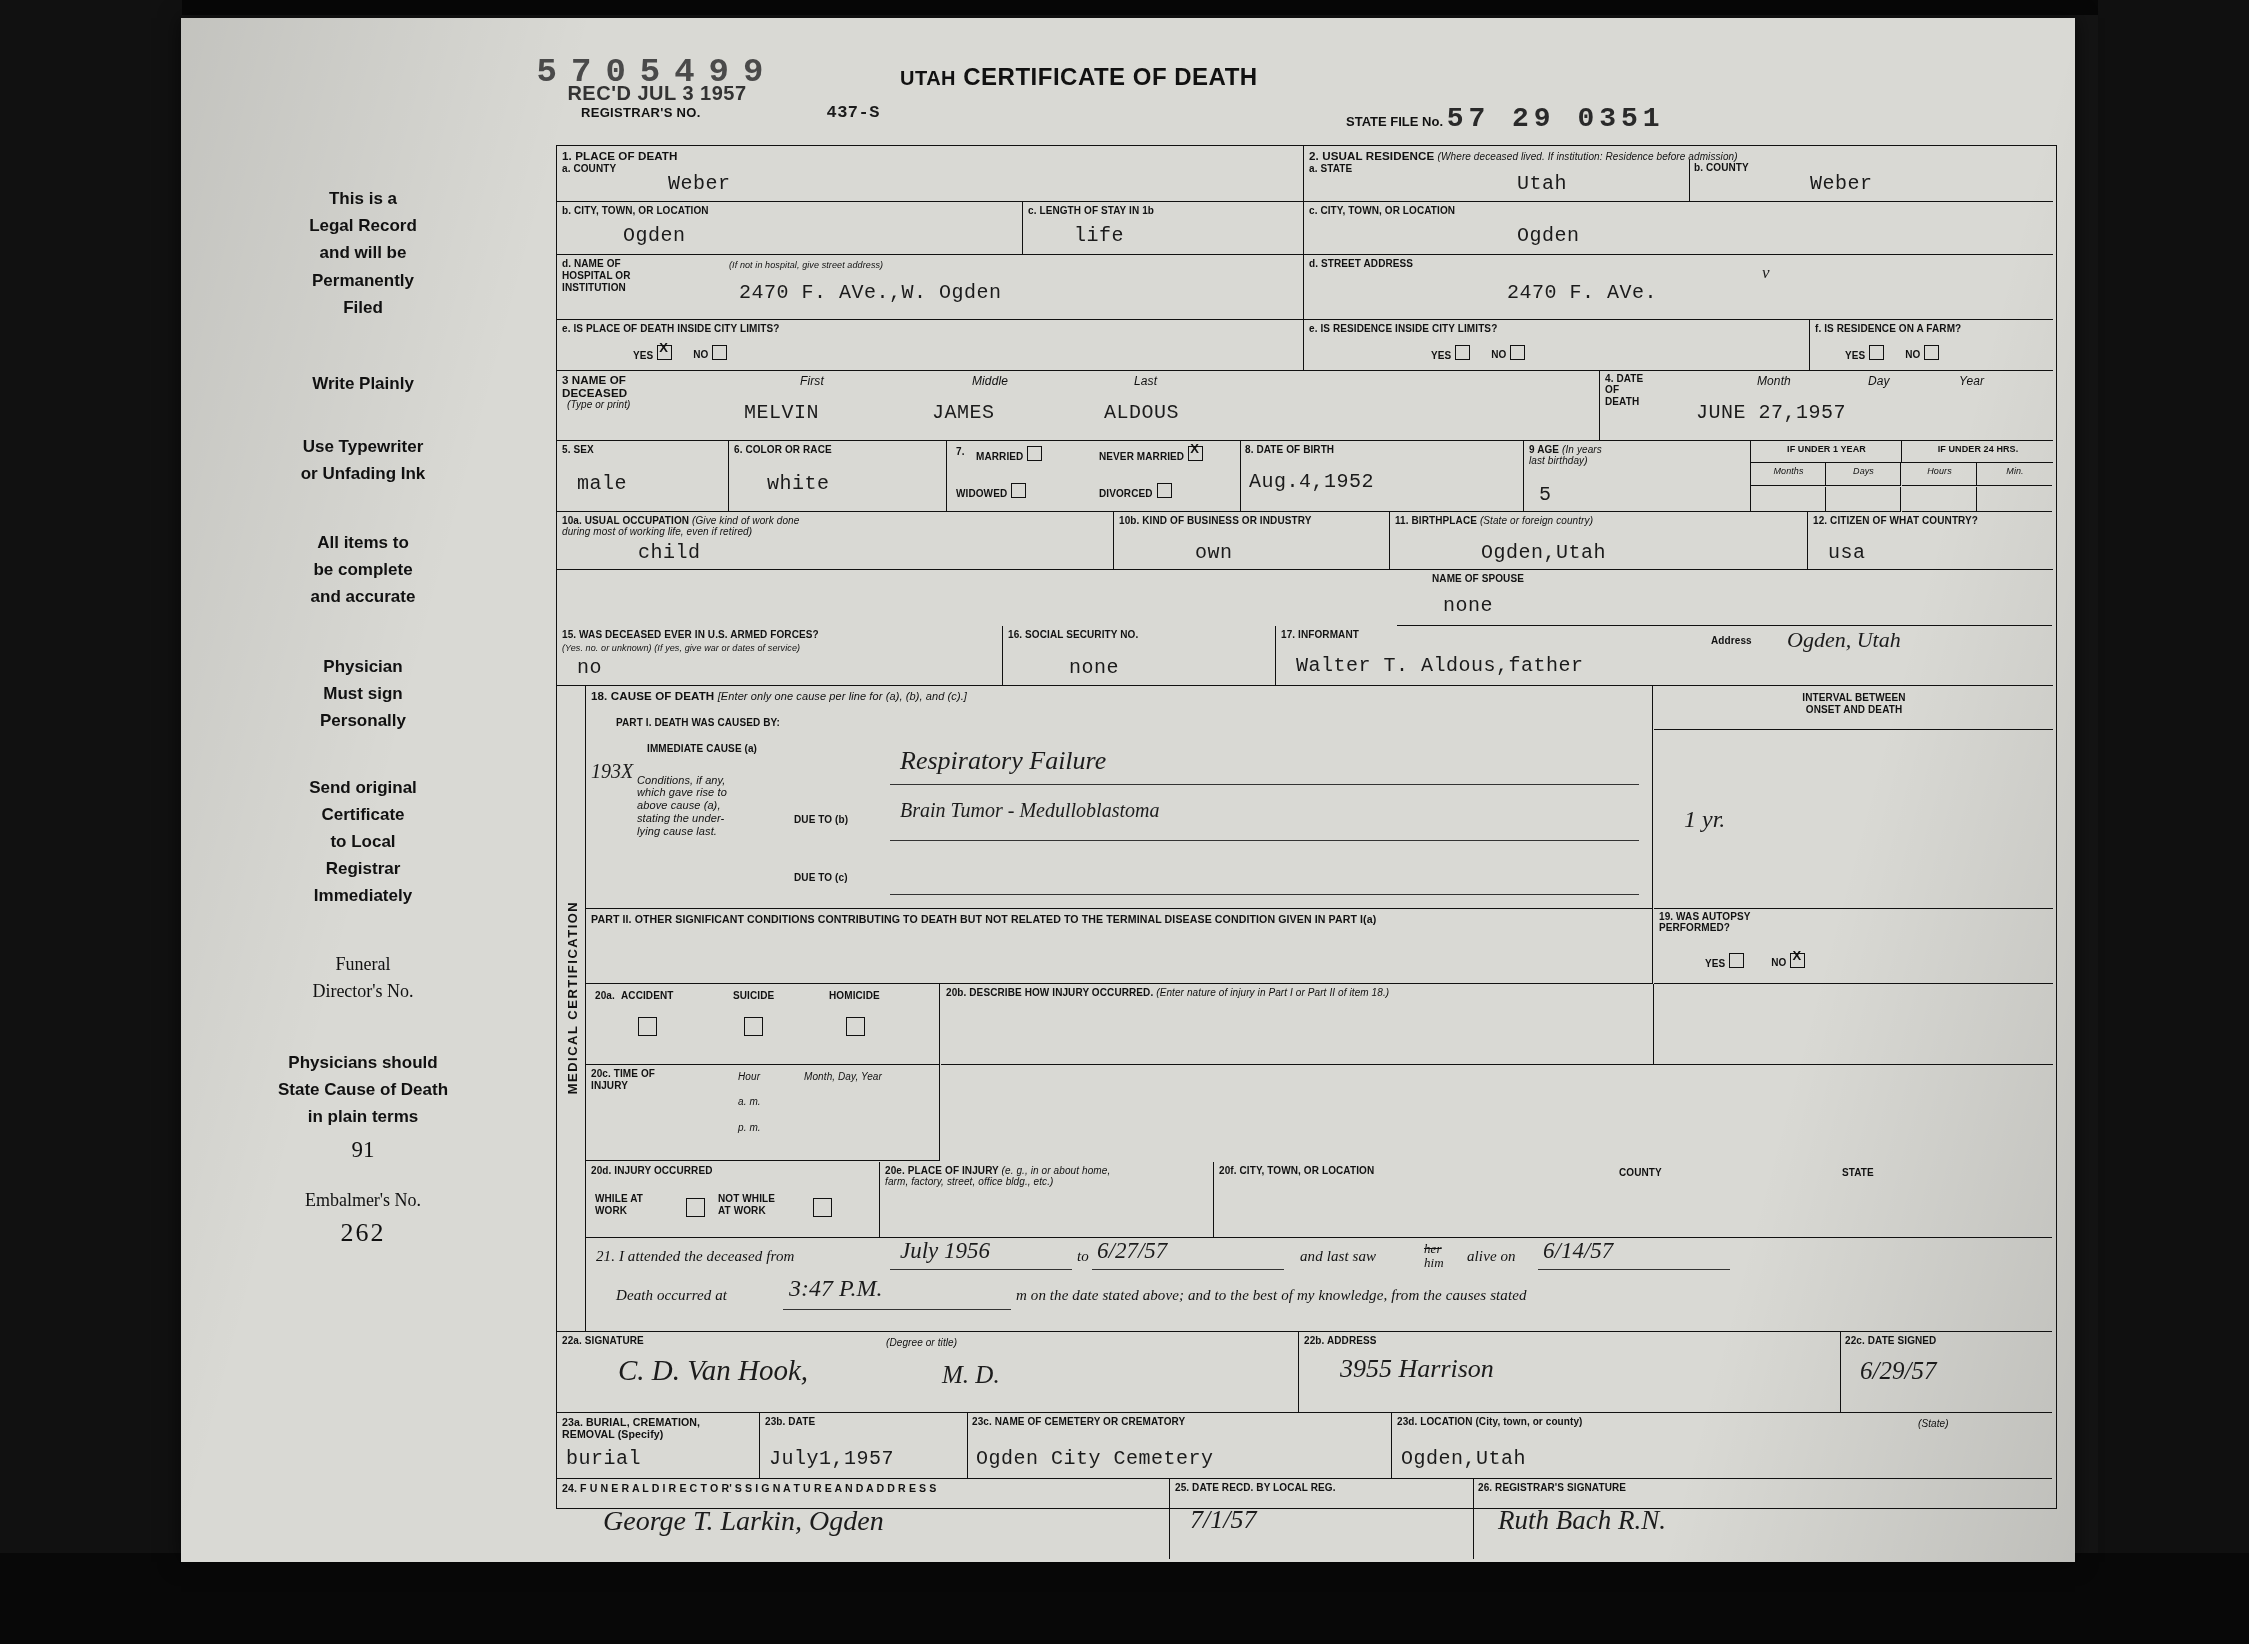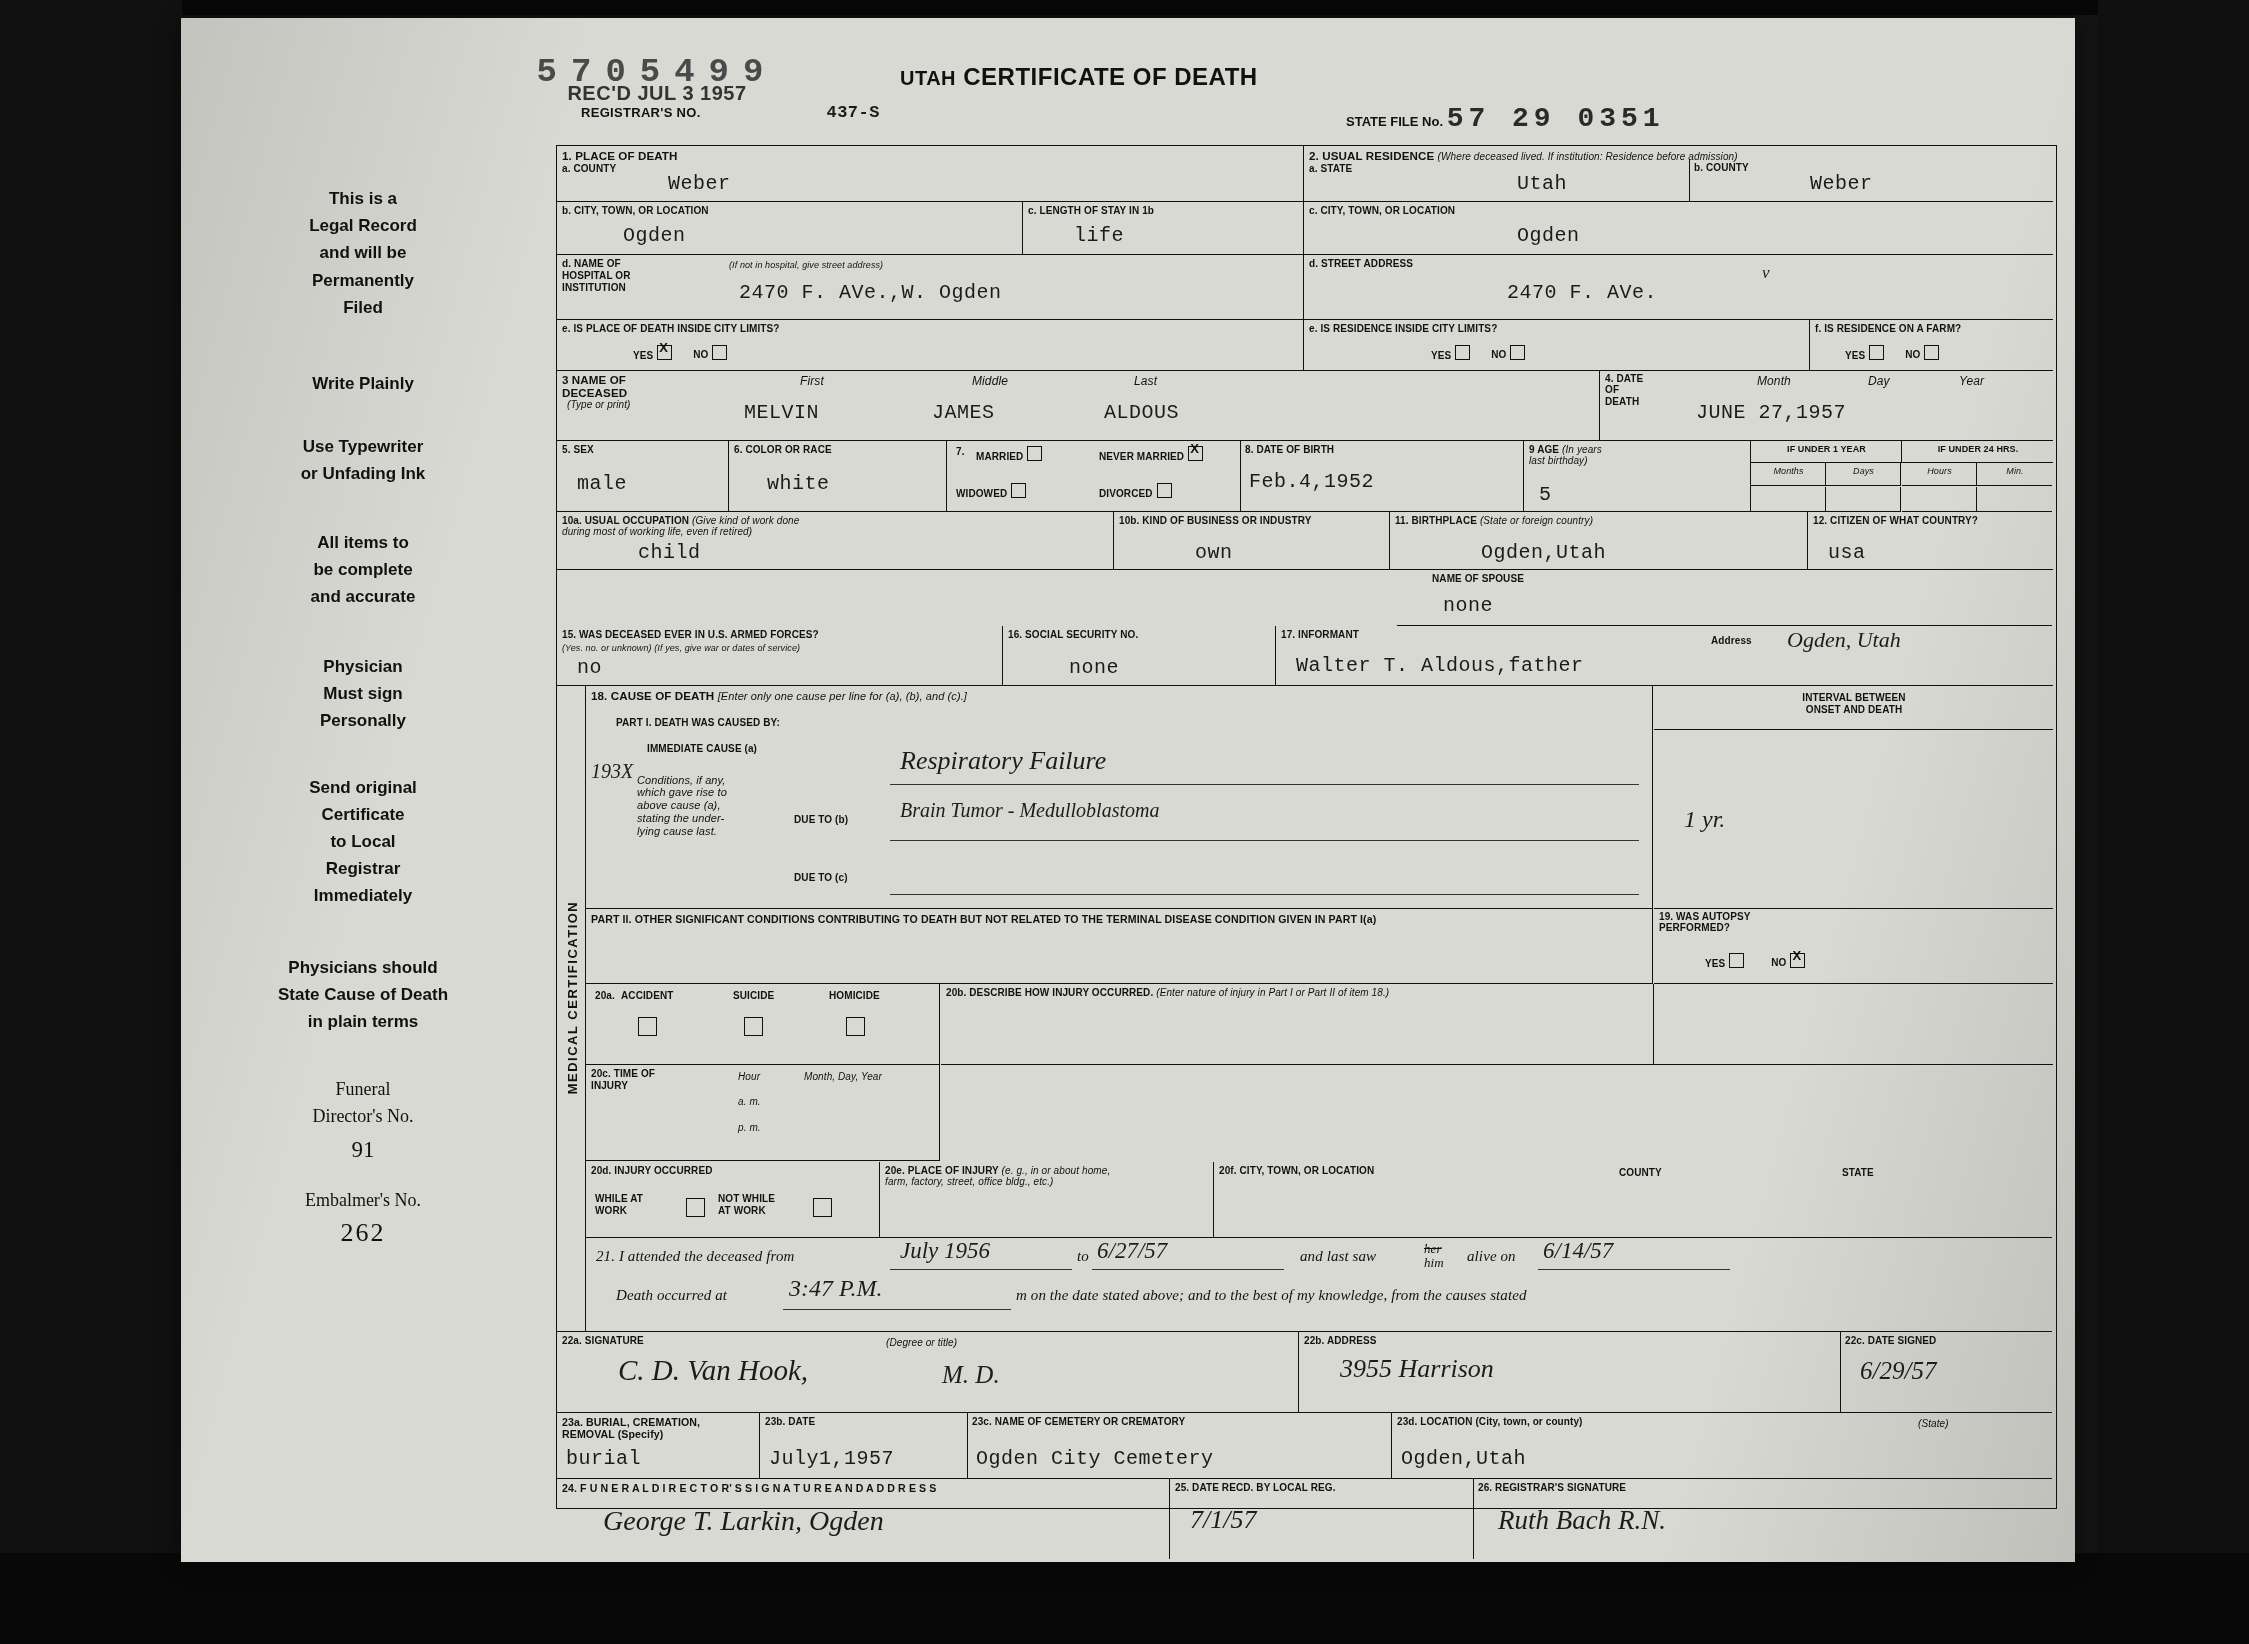--- a/index.html
+++ b/index.html
@@ -108,25 +108,25 @@
 be complete
 and accurate</div>
       <div class="mblk" style="margin-top:43px;font-size:17px;font-weight:bold;line-height:1.6;white-space:pre-line;">Physician
 Must sign
 Personally</div>
       <div class="mblk" style="margin-top:39px;font-size:17px;font-weight:bold;line-height:1.6;white-space:pre-line;">Send original
 Certificate
 to Local
 Registrar
 Immediately</div>
+      <div class="mblk" style="margin-top:41px;font-family:'Liberation Serif',serif;font-size:18px;line-height:1.5;white-space:pre-line;">Funeral
+Director's No.</div>
       <div class="mblk" style="margin-top:44px;font-size:17px;font-weight:bold;line-height:1.6;white-space:pre-line;">Physicians should
 State Cause of Death
 in plain terms</div>
-      <div class="mblk" style="margin-top:41px;font-family:'Liberation Serif',serif;font-size:18px;line-height:1.5;white-space:pre-line;">Funeral
-Director's No.</div>
       <div class="mblk" style="margin-top:7px;font-family:'Liberation Serif',serif;font-size:23px;">91</div>
       <div class="mblk" style="margin-top:27px;font-family:'Liberation Serif',serif;font-size:18px;">Embalmer's No.</div>
       <div class="mblk" style="margin-top:7px;font-family:'Liberation Serif',serif;font-size:26px;letter-spacing:2px;">262</div>
     </div>
 
     <div id="form">
 
       <div class="cell" style="left:0;top:0;width:747px;height:56px;">
         <span class="lbl">1. PLACE OF DEATH</span>
         <span class="lbl sm" style="padding-top:1px">a. COUNTY</span>
@@ -231,21 +231,21 @@
         </span>
         <span class="lbl sm" style="position:absolute;left:4px;top:39px">
           <span>WIDOWED</span><span class="chk"></span>
         </span>
         <span class="lbl sm" style="position:absolute;left:147px;top:39px">
           <span>DIVORCED</span><span class="chk"></span>
         </span>
       </div>
       <div class="cell" style="left:683px;top:295px;width:284px;height:71px;">
         <span class="lbl sm">8. DATE OF BIRTH</span>
-        <span class="type" style="position:absolute;left:9px;top:29px">Feb.4,1952</span>
+        <span class="type" style="position:absolute;left:9px;top:29px">Aug.4,1952</span>
       </div>
       <div class="cell" style="left:967px;top:295px;width:227px;height:71px;">
         <span class="lbl sm">
           <span>9  AGE</span>
           <span class="it" style="font-weight:normal;white-space:pre-line">(In years
 last birthday)</span>
         </span>
         <span class="type" style="position:absolute;left:15px;top:42px">5</span>
       </div>
       <div class="cell" style="left:1194px;top:295px;width:151px;height:22px;">

